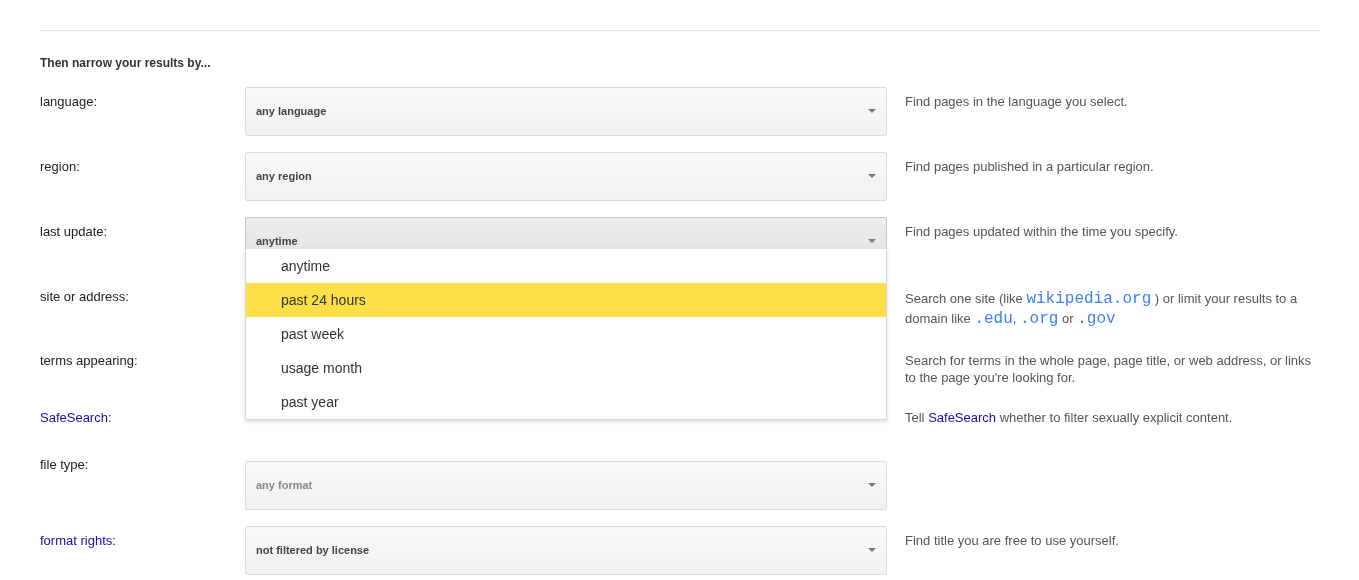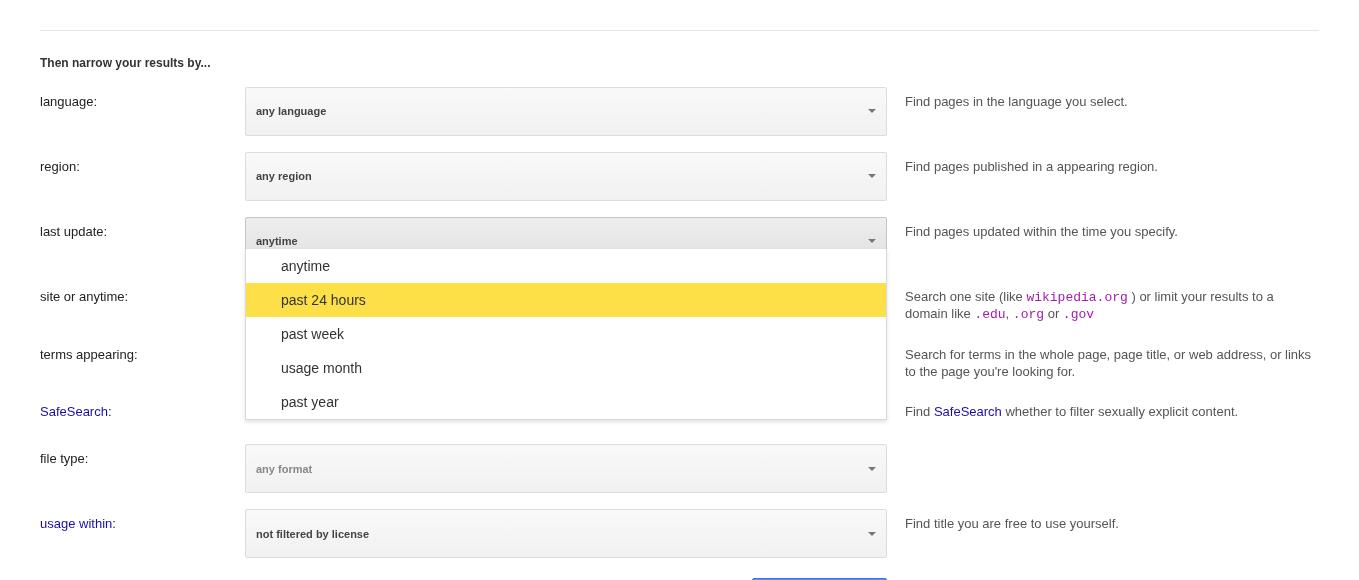--- a/index.html
+++ b/index.html
@@ -45,22 +45,22 @@
   .hint-col {
     flex: 1;
     padding-left: 18px;
     padding-top: 7px;
     font-size: 13px;
     color: #555;
     line-height: 1.3;
   }
   .hint-col code {
     font-family: "Courier New", monospace;
-    font-size: 13px;
-    color: #a21caf;
+    font-size: 16px;
+    color: #3b82f6;
   }
   .hint-col .link { color: #1a0dab; }
 
   .dropdown {
     display: flex;
     align-items: center;
     justify-content: space-between;
     height: 49px;
     background: linear-gradient(#f9f9f9, #f1f1f1);
     border: 1px solid #dcdcdc;
@@ -70,20 +70,21 @@
     font-size: 11px;
     font-weight: bold;
     color: #444;
   }
   .dropdown.active {
     background: linear-gradient(#eeeeee, #e0e0e0);
     border-color: #c6c6c6;
   }
   .dropdown.shadowed-under {
     color: #888;
+    margin-top: 11px;
   }
   .caret {
     width: 0; height: 0;
     border-left: 4px solid transparent;
     border-right: 4px solid transparent;
     border-top: 4px solid #777;
   }
 
   .menu {
     position: absolute;
@@ -145,21 +146,21 @@
 </div>
 
 <div class="row">
   <div class="label-col">region:</div>
   <div class="control-col">
     <div class="dropdown">
       <span>any region</span>
       <span class="caret"></span>
     </div>
   </div>
-  <div class="hint-col">Find pages published in a appearing region.</div>
+  <div class="hint-col">Find pages published in a particular region.</div>
 </div>
 
 <div class="row">
   <div class="label-col">last update:</div>
   <div class="control-col">
     <div class="dropdown active">
       <span>anytime</span>
       <span class="caret"></span>
     </div>
     <div class="menu">
@@ -167,21 +168,21 @@
       <div class="menu-item hovered">past 24 hours</div>
       <div class="menu-item">past week</div>
       <div class="menu-item">usage month</div>
       <div class="menu-item">past year</div>
     </div>
   </div>
   <div class="hint-col">Find pages updated within the time you specify.</div>
 </div>
 
 <div class="row">
-  <div class="label-col">site or anytime:</div>
+  <div class="label-col">site or address:</div>
   <div class="control-col"></div>
   <div class="hint-col">
     <span>Search one site (like </span>
     <code>wikipedia.org</code>
     <span> ) or limit your results to a domain like </span>
     <code>.edu</code><span>, </span><code>.org</code><span> or </span><code>.gov</code>
   </div>
 </div>
 
 <div class="row">
@@ -189,37 +190,37 @@
   <div class="control-col"></div>
   <div class="hint-col">Search for terms in the whole page, page title, or web address, or links to the page you're looking for.</div>
 </div>
 
 <div class="row">
   <div class="label-col">
     <span class="link">SafeSearch</span><span>:</span>
   </div>
   <div class="control-col"></div>
   <div class="hint-col">
-    <span>Find </span><span class="link">SafeSearch</span><span> whether to filter sexually explicit content.</span>
+    <span>Tell </span><span class="link">SafeSearch</span><span> whether to filter sexually explicit content.</span>
   </div>
 </div>
 
 <div class="row">
   <div class="label-col">file type:</div>
   <div class="control-col">
     <div class="dropdown shadowed-under">
       <span>any format</span>
       <span class="caret"></span>
     </div>
   </div>
 </div>
 
 <div class="row">
   <div class="label-col">
-    <span class="link">usage within</span><span>:</span>
+    <span class="link">format rights</span><span>:</span>
   </div>
   <div class="control-col">
     <div class="dropdown">
       <span>not filtered by license</span>
       <span class="caret"></span>
     </div>
   </div>
   <div class="hint-col">Find title you are free to use yourself.</div>
 </div>
 

